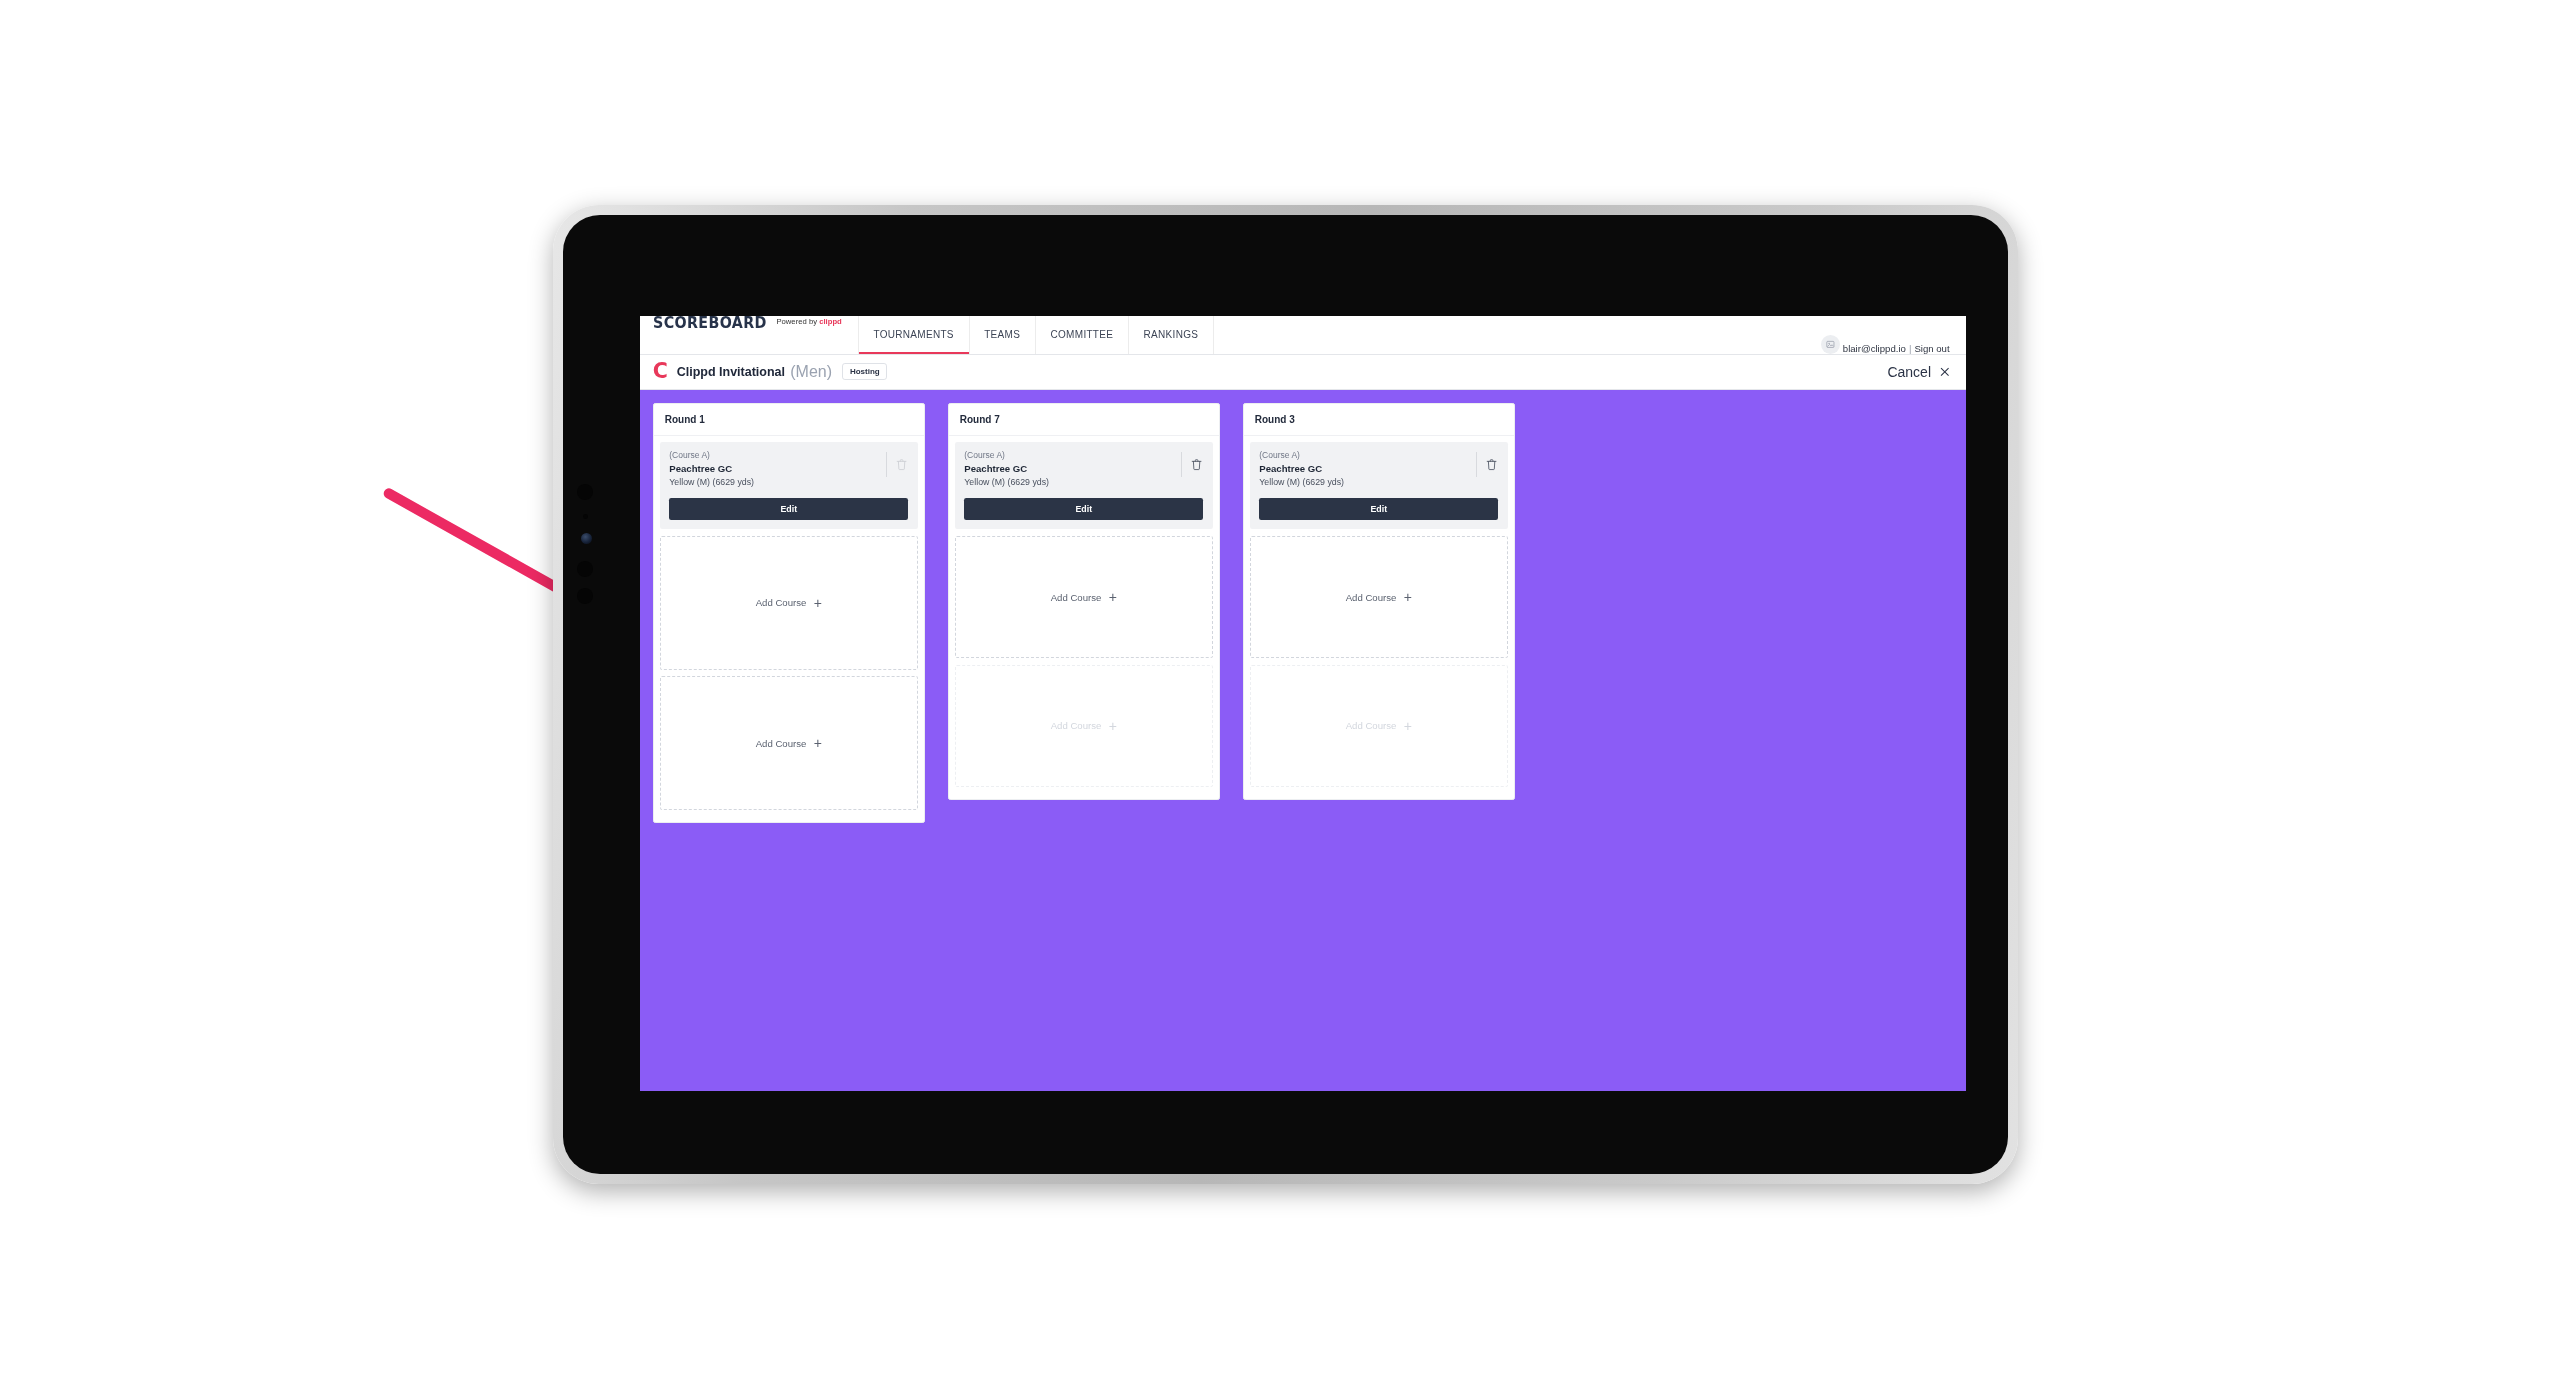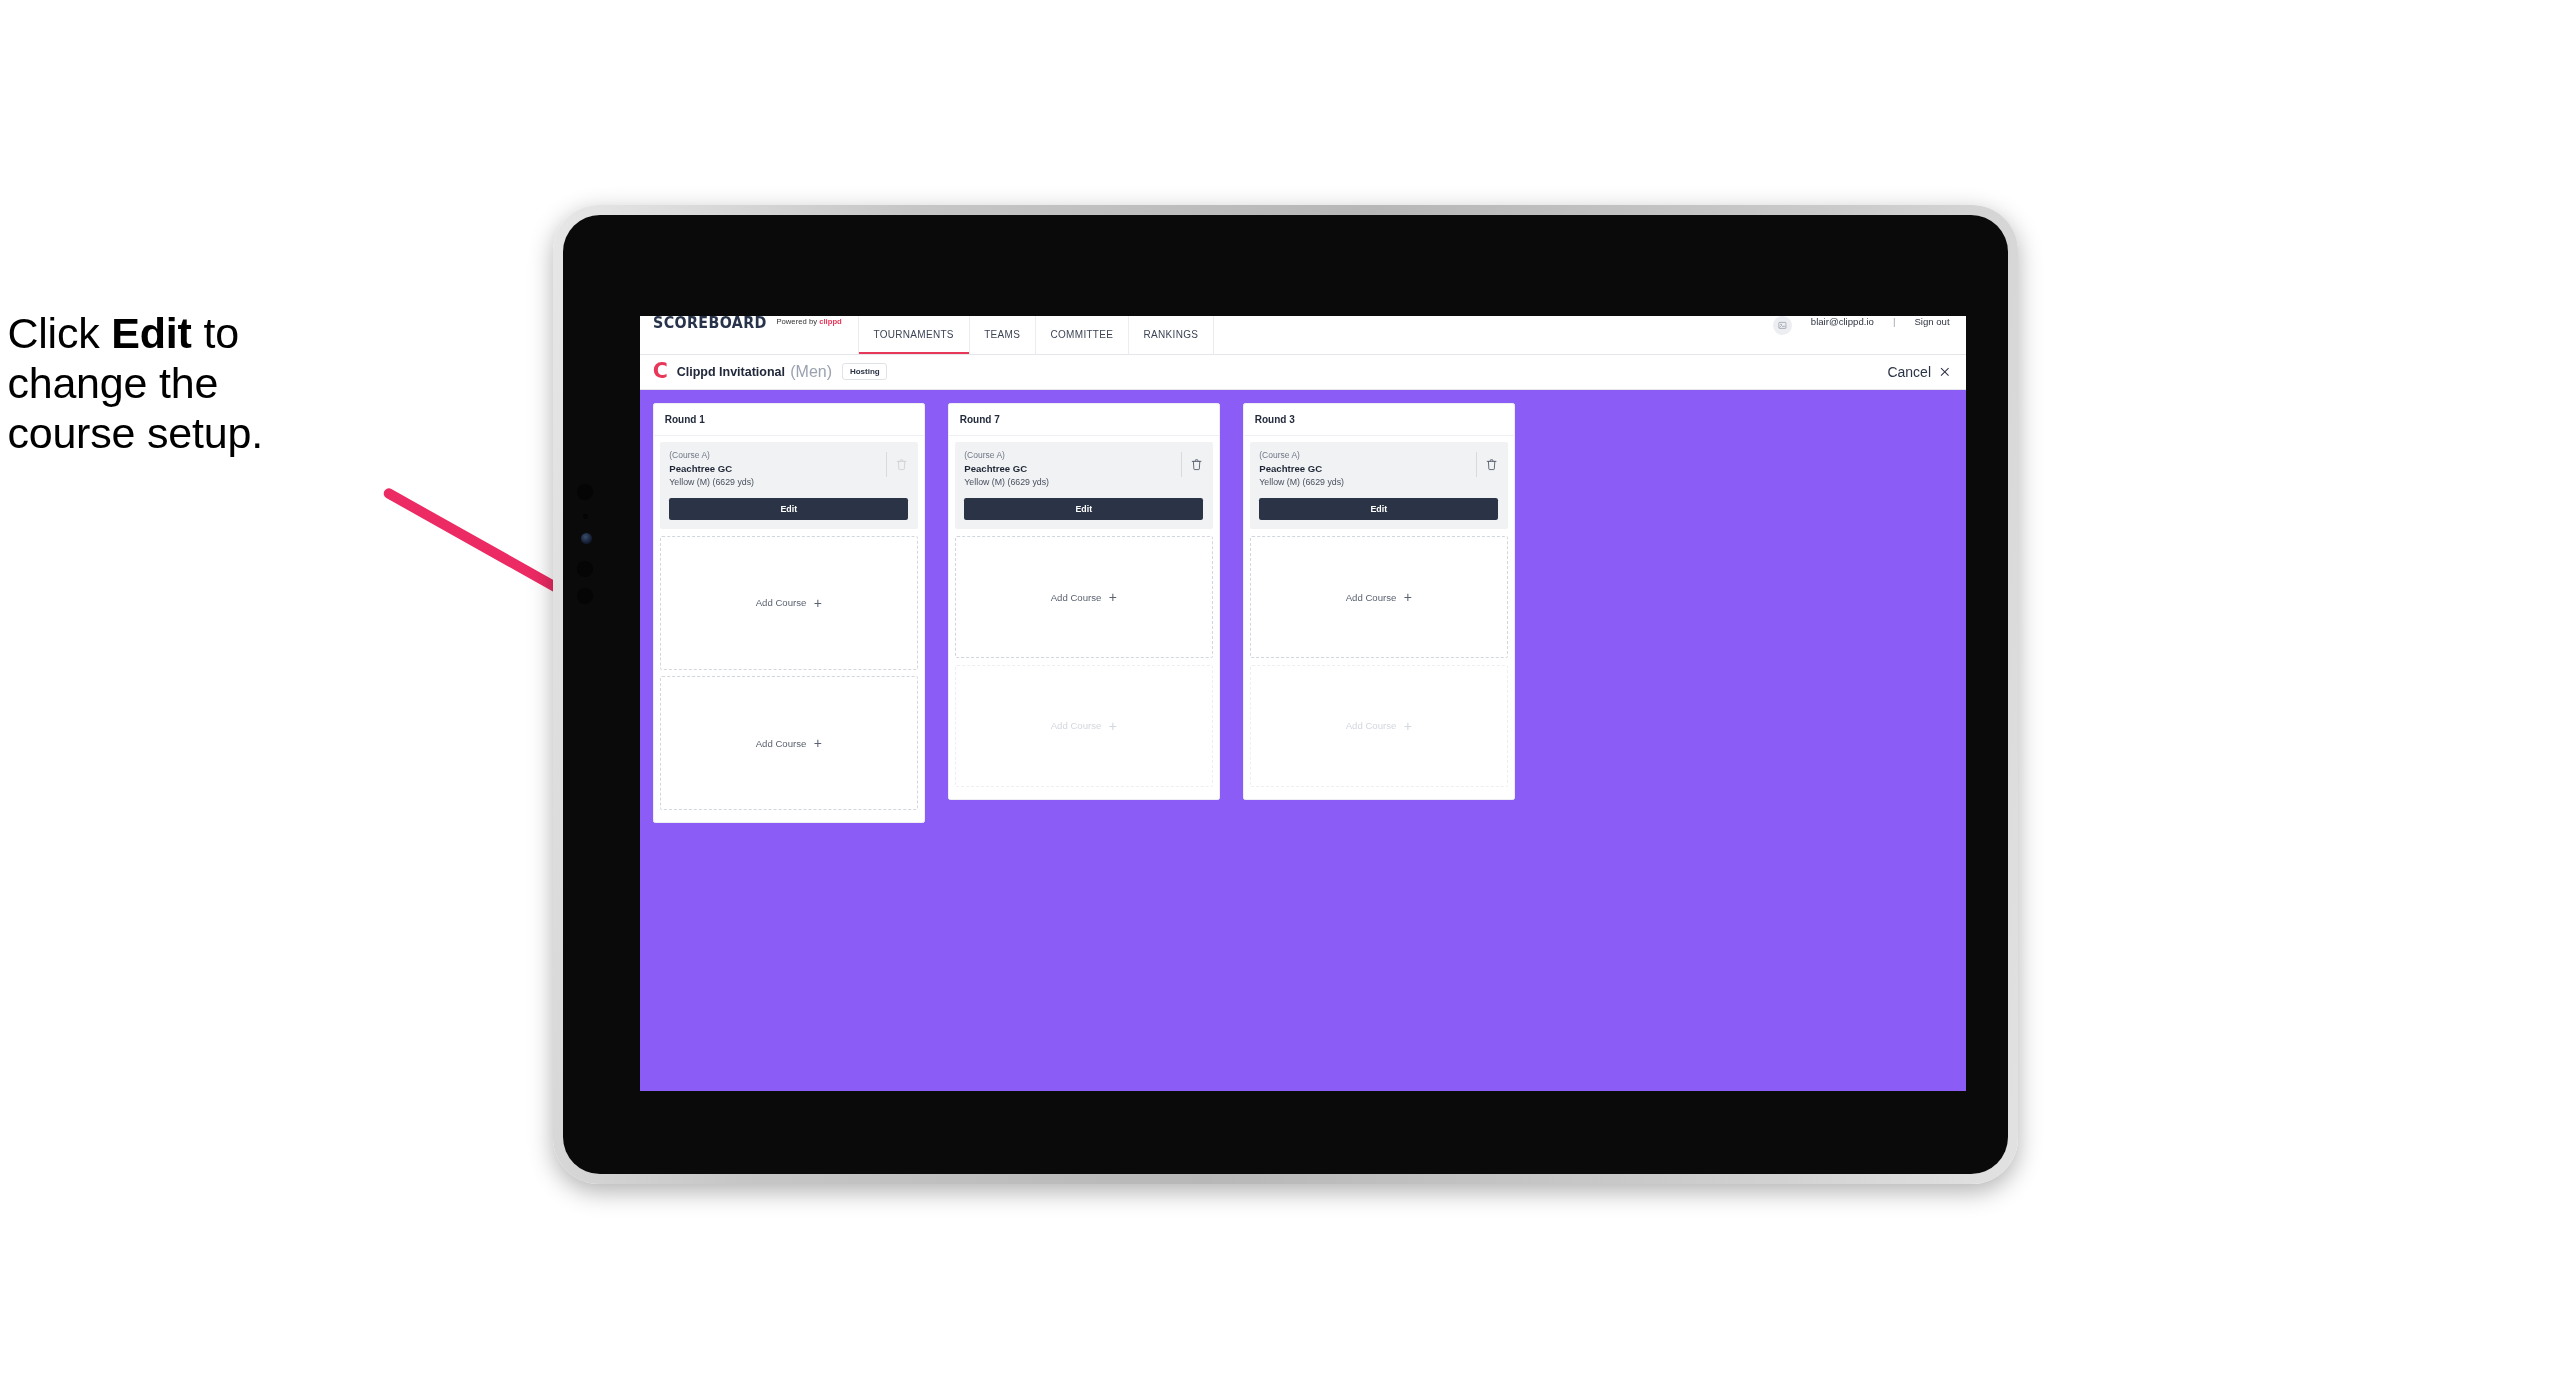--- a/index.html
+++ b/index.html
@@ -103,21 +103,21 @@
     border-right: 0.7px solid #ececec;
     position: relative;
     cursor: pointer;
     white-space: nowrap;
   }
   .navitem.active::after {
     content:""; position:absolute; left:0; right:0; bottom:-0.7px; height:2.2px; background:#e8385a;
   }
 
   .nav-right {
-    margin-left:auto; display:flex; align-items:flex-start; gap:19px; padding-right:16px;
+    margin-left:auto; display:flex; align-items:flex-end; gap:3px; padding-right:16px;
     font-size: 9.6px; color:#2f3542;
   }
   .avatar {
     width:19px; height:19px; border-radius:50%; background:#eceef1;
     display:flex; align-items:center; justify-content:center; color:#8d93a0; font-size:8.8px;
   }
   .nav-sep { color:#9aa0ab; }
   .signout { cursor:pointer; }
 
   
@@ -205,25 +205,20 @@
     cursor:pointer;
   }
   .add-course.muted { color:#d3d7de; border-color:#edeff2; cursor:default; }
   .plus { font-size:14px; line-height:1; font-weight:300; }
 </style>
 </head>
 <body>
 
 <div id="stage">
 
-  <div class="annotation">
-    <span>Click </span><b>Edit</b><span> to</span><br>
-    <span>change the</span><br>
-    <span>course setup.</span>
-  </div>
 
   <svg class="arrow-svg" viewBox="0 0 400 250">
     <defs>
       <marker id="ah" markerWidth="6" markerHeight="6" refX="3.4" refY="3" orient="auto">
         <path d="M0,0 L6,3 L0,6 z" fill="#ec2a63"></path>
       </marker>
     </defs>
     <line x1="8" y1="40" x2="318" y2="214" stroke="#ec2a63" stroke-width="14" stroke-linecap="round" marker-end="url(#ah)"></line>
   </svg>
 

